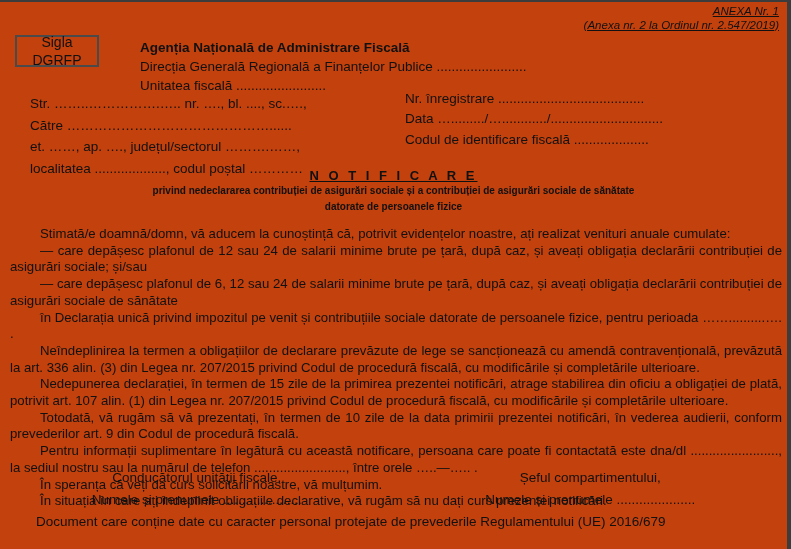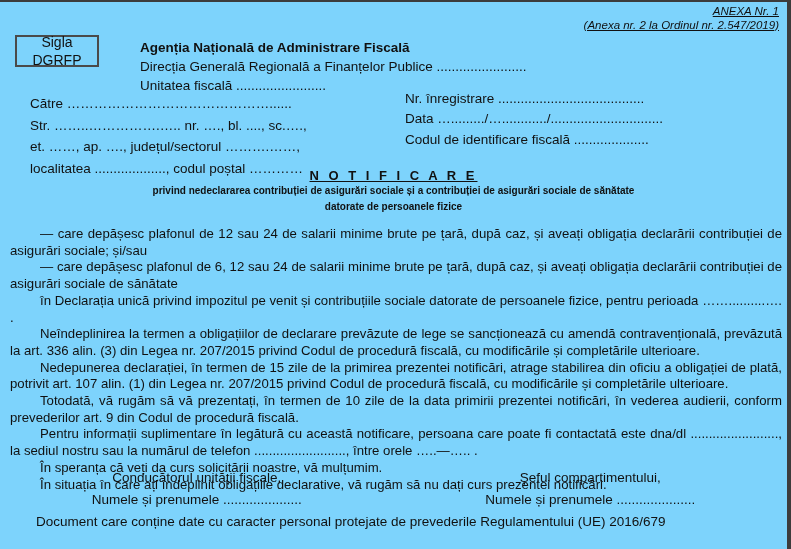--- a/index.html
+++ b/index.html
@@ -1,21 +1,21 @@
 <!DOCTYPE html>
 <html lang="ro"><head>
 <meta charset="utf-8">
 <style>
   * { margin: 0; padding: 0; box-sizing: border-box; }
   html, body { background: #e8e8e8; }
   .page {
     position: relative;
     width: 791px;
     height: 549px;
-    background: #7dd3fc;
+    background: #c2410c;
     font-family: "Liberation Sans", sans-serif;
     color: #111111;
     border-top: 2px solid #3c3c3c;
     border-right: 4px solid #3c3c3c;
     overflow: hidden;
   }
 
   
   .anexa {
     position: absolute;
@@ -135,39 +135,40 @@
     <span>DGRFP</span>
   </div>
 
   <div class="agency">
     <div class="agency-name">Agenția Națională de Administrare Fiscală</div>
     <div>Direcția Generală Regională a Finanțelor Publice ........................</div>
     <div>Unitatea fiscală ........................</div>
   </div>
 
   <div class="recipient">
+    <div>Str. ……..…………….….. nr. …., bl. ...., sc.….,</div>
     <div>Către ………………………………………......</div>
-    <div>Str. ……..…………….….. nr. …., bl. ...., sc.….,</div>
     <div>et. ……, ap. …., județul/sectorul ……….……,</div>
     <div>localitatea ..................., codul poștal …………</div>
   </div>
 
   <div class="registration">
     <div>Nr. înregistrare .......................................</div>
     <div>Data …........./…............/..............................</div>
     <div class="cif-line">Codul de identificare fiscală ....................</div>
   </div>
 
   <div class="doc-title">
     <div class="t-main">N O T I F I C A R E</div>
     <div class="t-sub">privind nedeclararea contribuției de asigurări sociale și a contribuției de asigurări sociale de sănătate</div>
     <div class="t-sub">datorate de persoanele fizice</div>
   </div>
 
   <div class="body-text">
+    <p>Stimată/e doamnă/domn, vă aducem la cunoștință că, potrivit evidențelor noastre, ați realizat venituri anuale cumulate:</p>
     <p>— care depășesc plafonul de 12 sau 24 de salarii minime brute pe țară, după caz, și aveați obligația declarării contribuției de asigurări sociale; și/sau</p>
     <p>— care depășesc plafonul de 6, 12 sau 24 de salarii minime brute pe țară, după caz, și aveați obligația declarării contribuției de asigurări sociale de sănătate</p>
     <p>în Declarația unică privind impozitul pe venit și contribuțiile sociale datorate de persoanele fizice, pentru perioada ……..........…. .</p>
     <p>Neîndeplinirea la termen a obligațiilor de declarare prevăzute de lege se sancționează cu amendă contravențională, prevăzută la art. 336 alin. (3) din Legea nr. 207/2015 privind Codul de procedură fiscală, cu modificările și completările ulterioare.</p>
     <p>Nedepunerea declarației, în termen de 15 zile de la primirea prezentei notificări, atrage stabilirea din oficiu a obligației de plată, potrivit art. 107 alin. (1) din Legea nr. 207/2015 privind Codul de procedură fiscală, cu modificările și completările ulterioare.</p>
     <p>Totodată, vă rugăm să vă prezentați, în termen de 10 zile de la data primirii prezentei notificări, în vederea audierii, conform prevederilor art. 9 din Codul de procedură fiscală.</p>
     <p>Pentru informații suplimentare în legătură cu această notificare, persoana care poate fi contactată este dna/dl ........................, la sediul nostru sau la numărul de telefon ........................., între orele …..—….. .</p>
     <p>În speranța că veți da curs solicitării noastre, vă mulțumim.</p>
     <p>În situația în care ați îndeplinit obligațiile declarative, vă rugăm să nu dați curs prezentei notificări.</p>
   </div>

